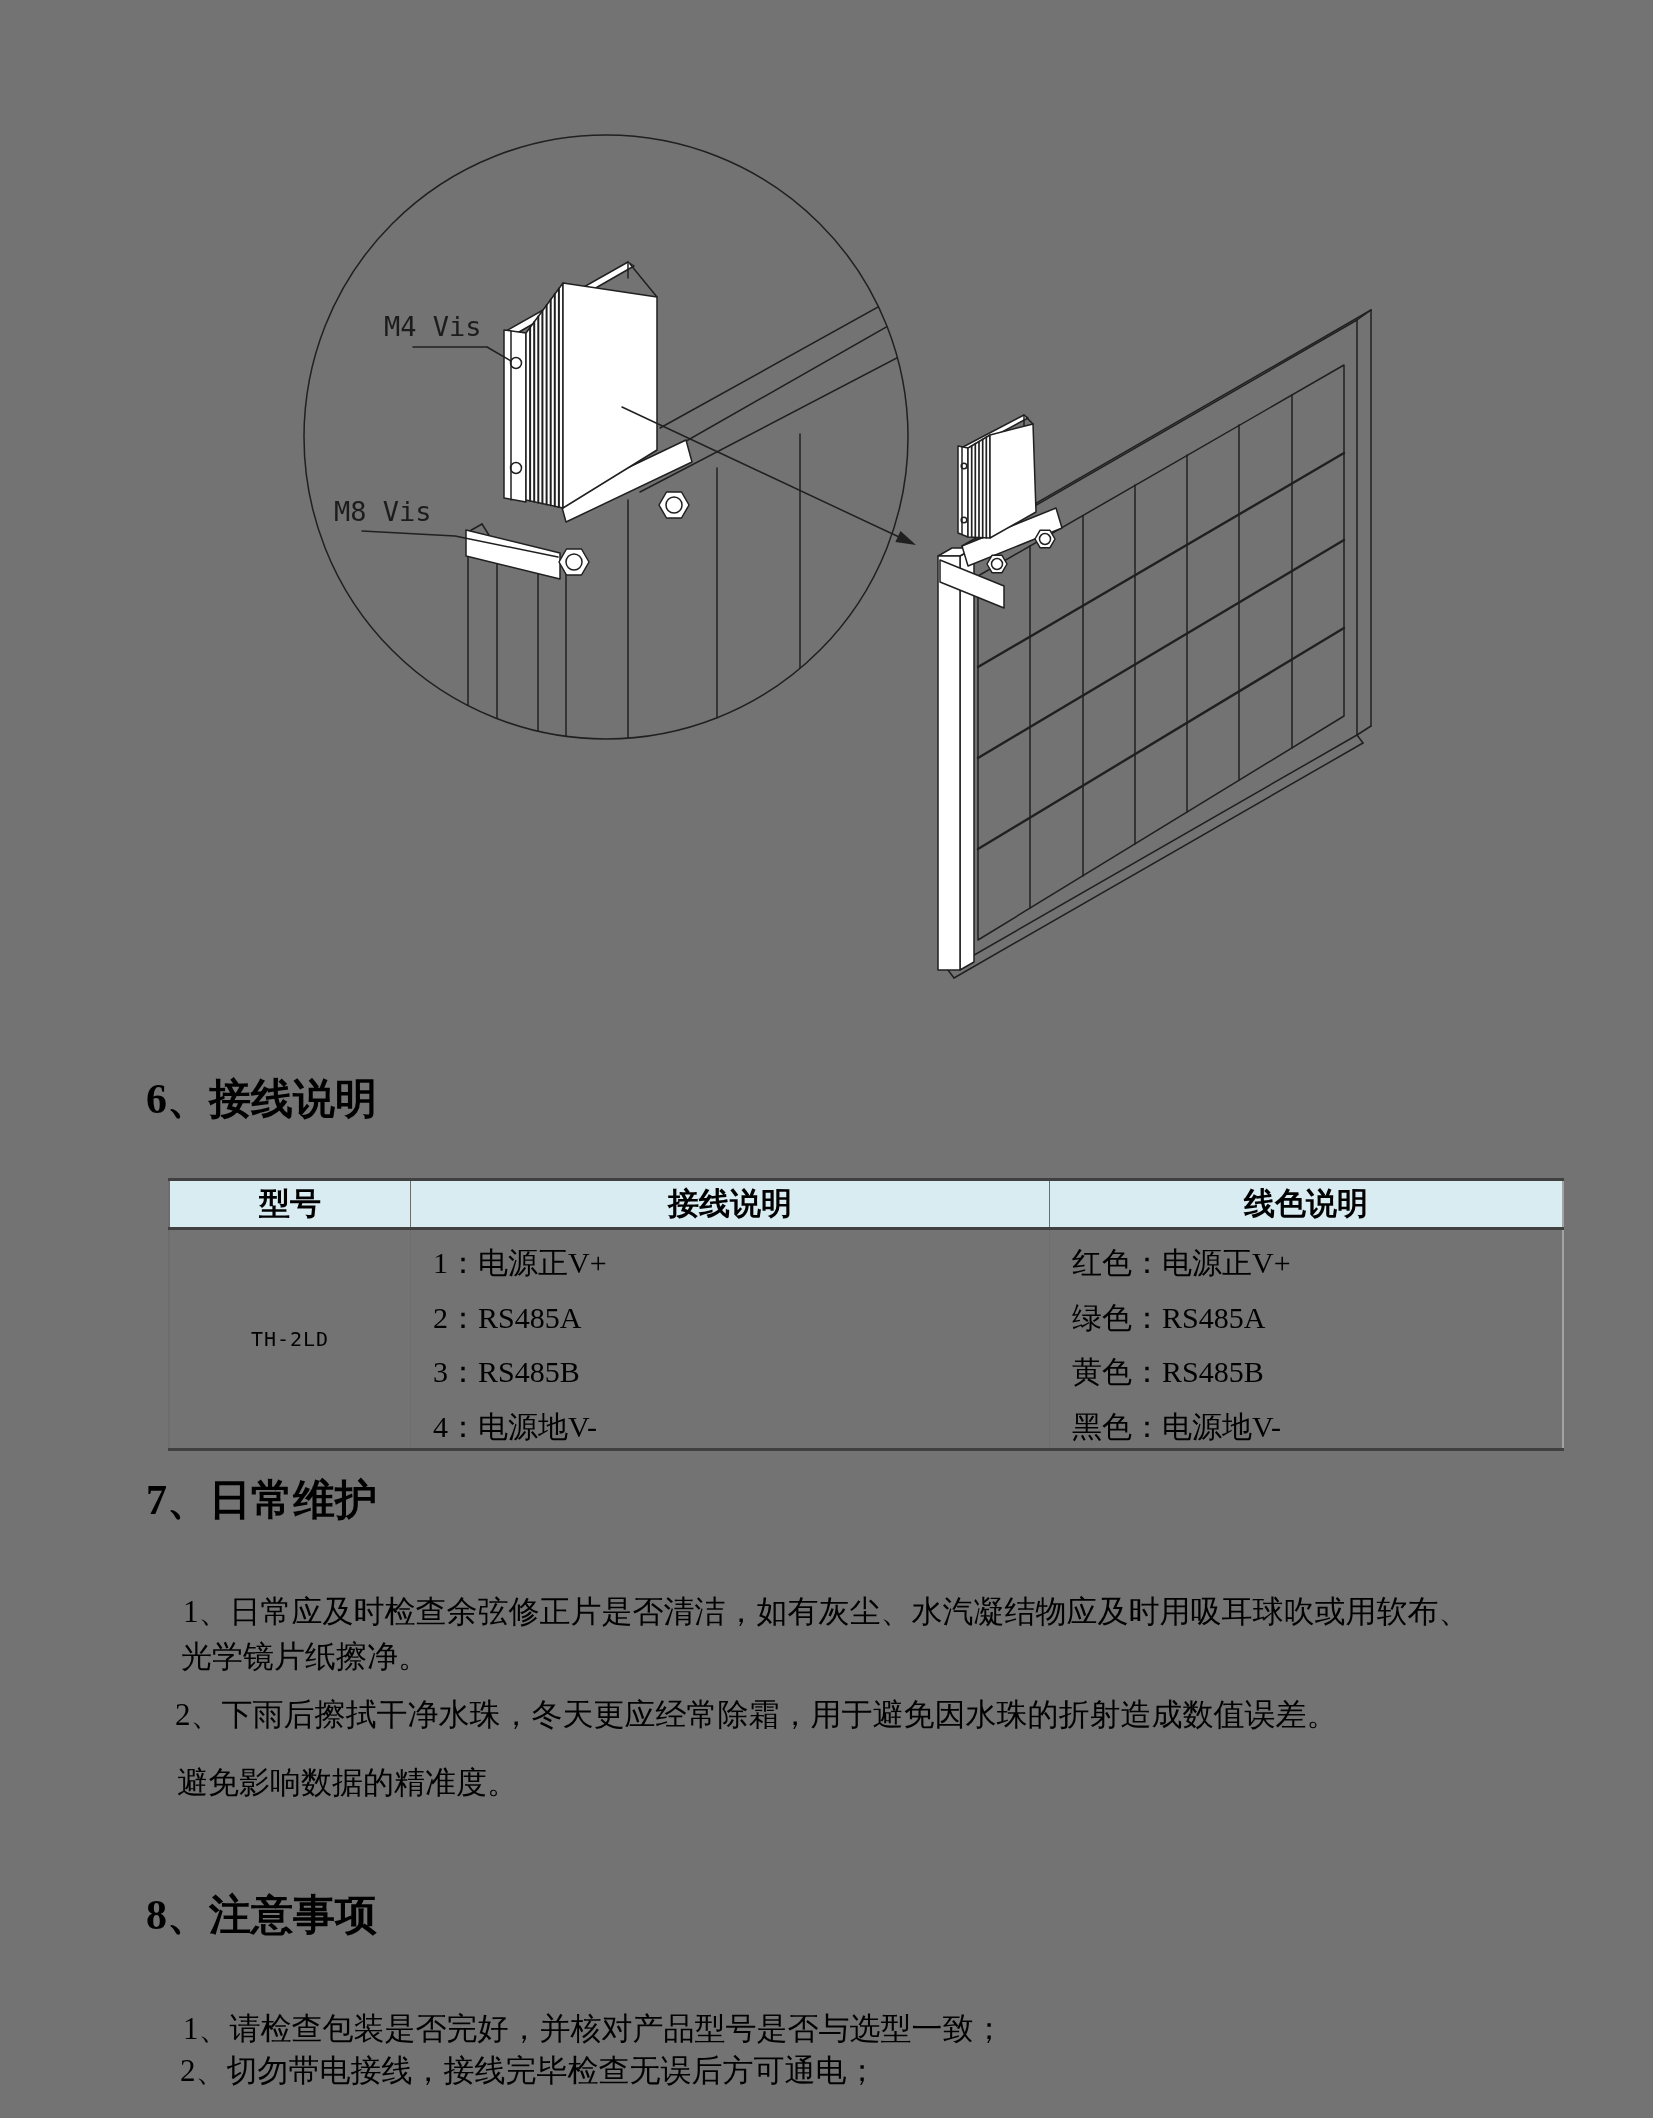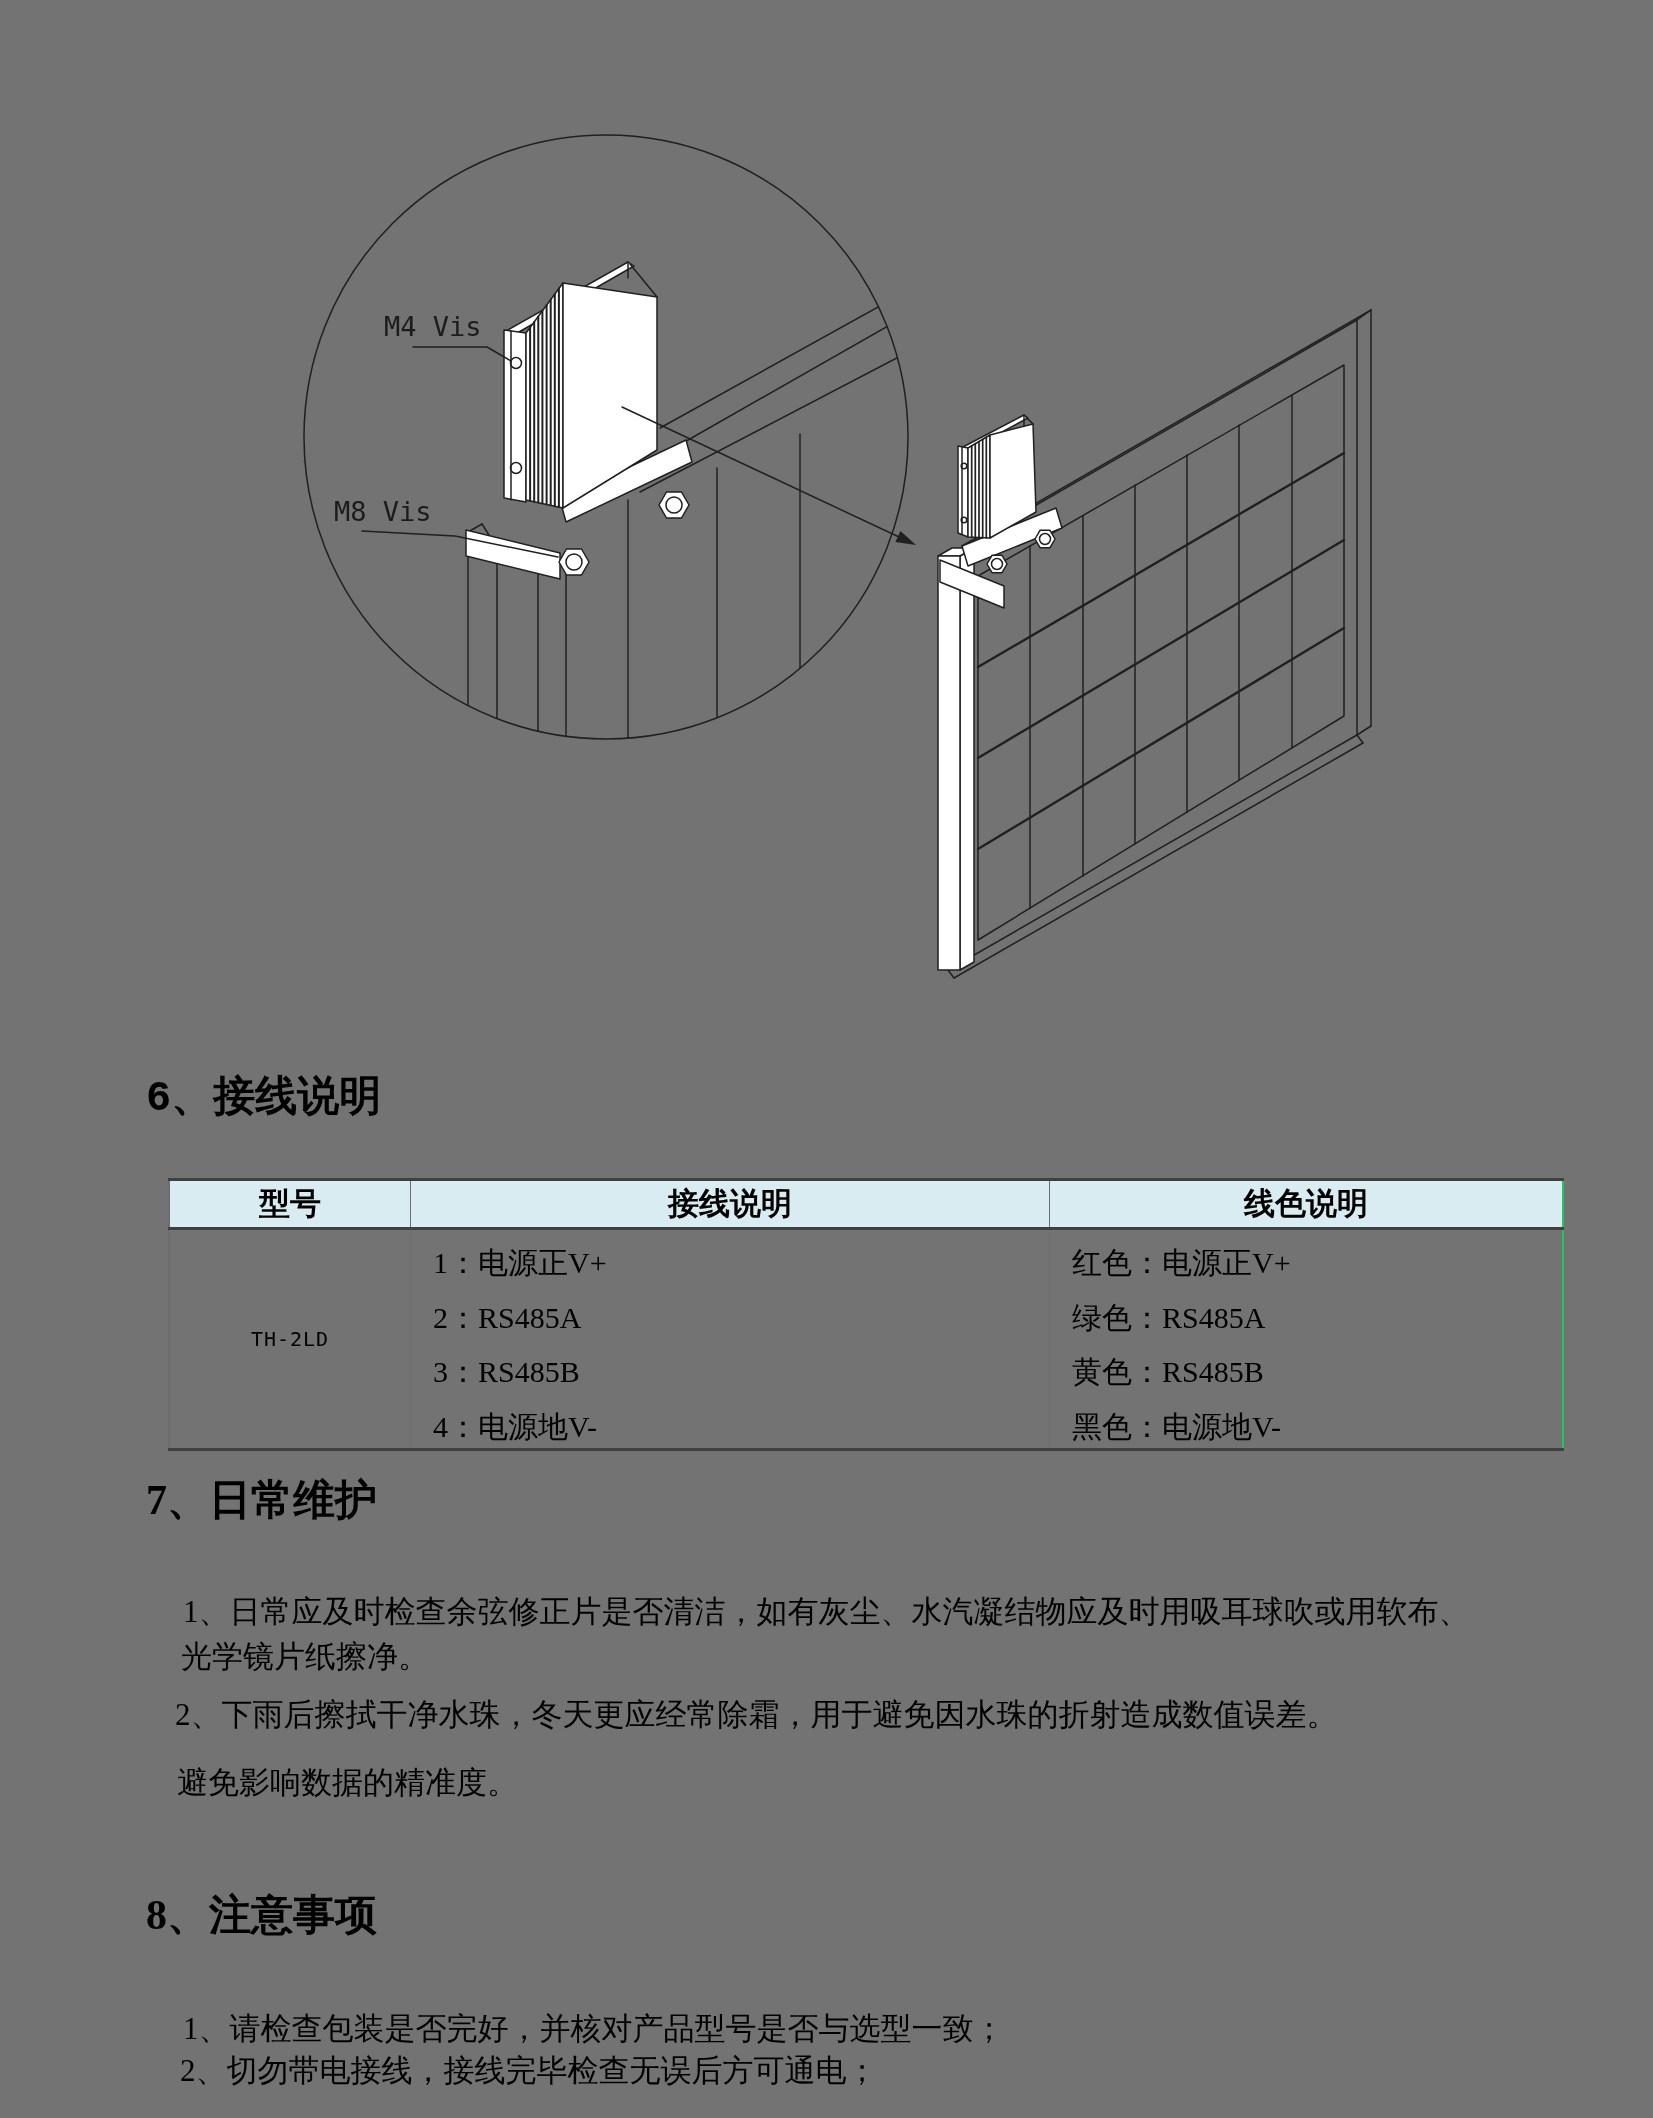--- a/index.html
+++ b/index.html
@@ -5,37 +5,37 @@
   html,body{margin:0;padding:0;background:#fff;}
   .page{
     position:relative;width:1653px;height:2118px;background:#737373;
     font-family:"Liberation Serif","DejaVu Serif",serif;color:#000;overflow:hidden;
   }
   .diagram{position:absolute;left:0;top:0;}
   .sec-title{
     position:absolute;margin:0;font-size:42px;font-weight:700;
     white-space:nowrap;line-height:1.1;
   }
-  #h6{left:146px;top:1076px;font-family:Liberation Mono, monospace;}
+  #h6{left:146px;top:1076px;}
   #h7{left:146px;top:1477px;}
   #h8{left:146px;top:1892px;}
   .wiring{
     position:absolute;left:168px;top:1178px;width:1390px;
     border-collapse:collapse;table-layout:fixed;
     font-size:30px;color:#000;
   }
   .wiring th{
     background:#d9ecf2;height:46px;font-weight:700;font-size:31px;
     text-align:center;vertical-align:middle;padding:0;
   }
   .wiring .c1{width:240px;}
   .wiring .c2{width:638px;}
   .wiring .c3{width:512px;}
   .wiring,.wiring tr{border-top:3px solid #404040;border-bottom:3px solid #404040;}
-  .wiring{border-left:2px solid #6d6d6d;border-right:2px solid #22c55e;}
+  .wiring{border-left:2px solid #6d6d6d;border-right:2px solid #a3a3a3;}
   .wiring th{border-bottom:2px solid #000;}
   .wiring td,.wiring th{border-left:1.5px solid #6d6d6d;}
   .wiring td:first-child,.wiring th:first-child{border-left:none;}
   .wiring td{vertical-align:middle;padding:0;}
   .wiring td.model{
     text-align:center;font-family:"DejaVu Sans Mono","Liberation Mono",monospace;
     font-size:20px;letter-spacing:1px;height:174px;
   }
   .cell-lines div{line-height:43.5px;padding-left:22px;white-space:nowrap;margin-top:11px;}
   .bodyln{position:absolute;font-size:31px;white-space:nowrap;line-height:1.2;}

